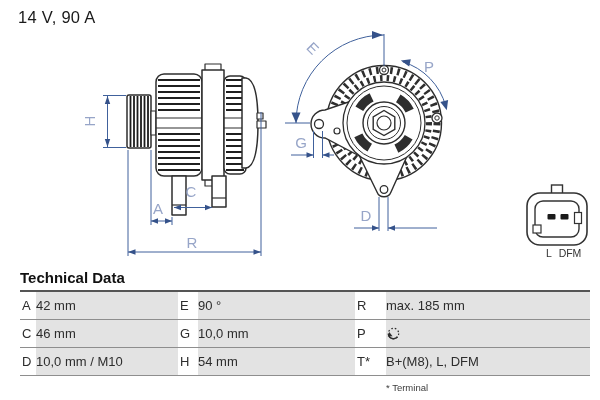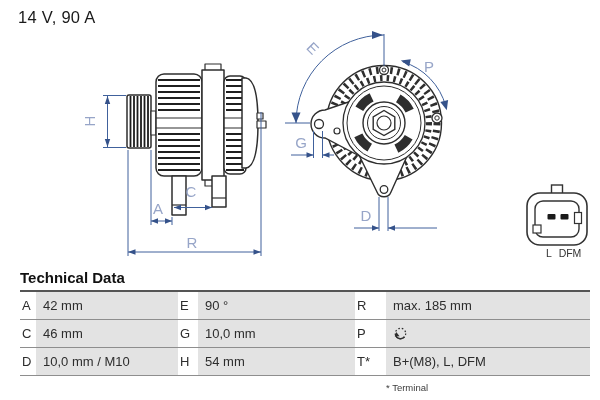--- a/index.html
+++ b/index.html
@@ -7,21 +7,21 @@
           font-family:"Liberation Sans",sans-serif;color:#2d2d2d;}
   .title{position:absolute;left:18px;top:8px;font-size:16.5px;color:#1a1a1a;letter-spacing:0.3px;text-align:center;}
   .diagram-svg{position:absolute;left:0;top:0;}
   .tech{position:absolute;left:20px;top:269px;width:570px;}
   .tech-heading{font-size:15px;font-weight:bold;color:#111;padding-bottom:4px;
                 border-bottom:2px solid #555;}
   .trow{display:grid;grid-template-columns:16px 142px 20px 157px 31px 204px;
         height:27px;line-height:27px;border-bottom:1px solid #8e8e8e;font-size:13px;}
   .cell{white-space:nowrap;overflow:hidden;}
   .cell.key{background:#ffffff;padding-left:2px;color:#2d2d2d;}
-  .cell.val{background:#e3e3e3;padding-left:7px;color:#2d2d2d;}
+  .cell.val{background:#e3e3e3;color:#2d2d2d;}
   .rot-icon{vertical-align:-3px;}
   .tech-footnote{font-size:9.5px;color:#3c3c3c;padding-left:366px;padding-top:6px;}
   .dim-label{font-size:15px;fill:#97a5c8;}
   .pin-label{font-size:10.5px;fill:#333;}
 </style>
 </head>
 <body>
 
 <div class="canvas">
 

